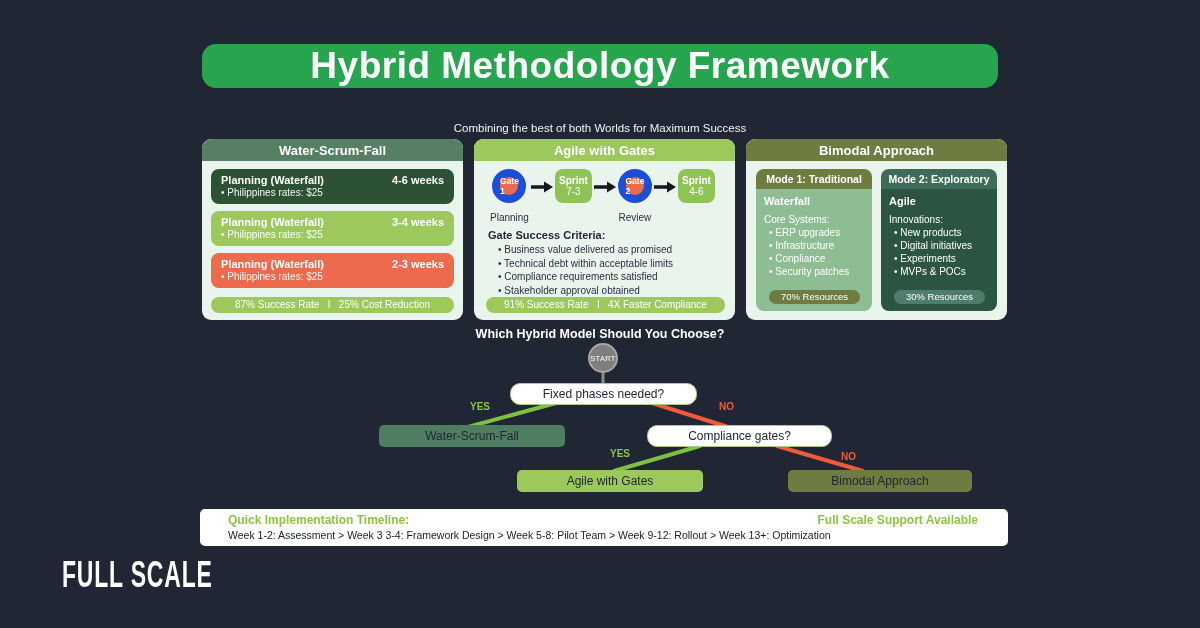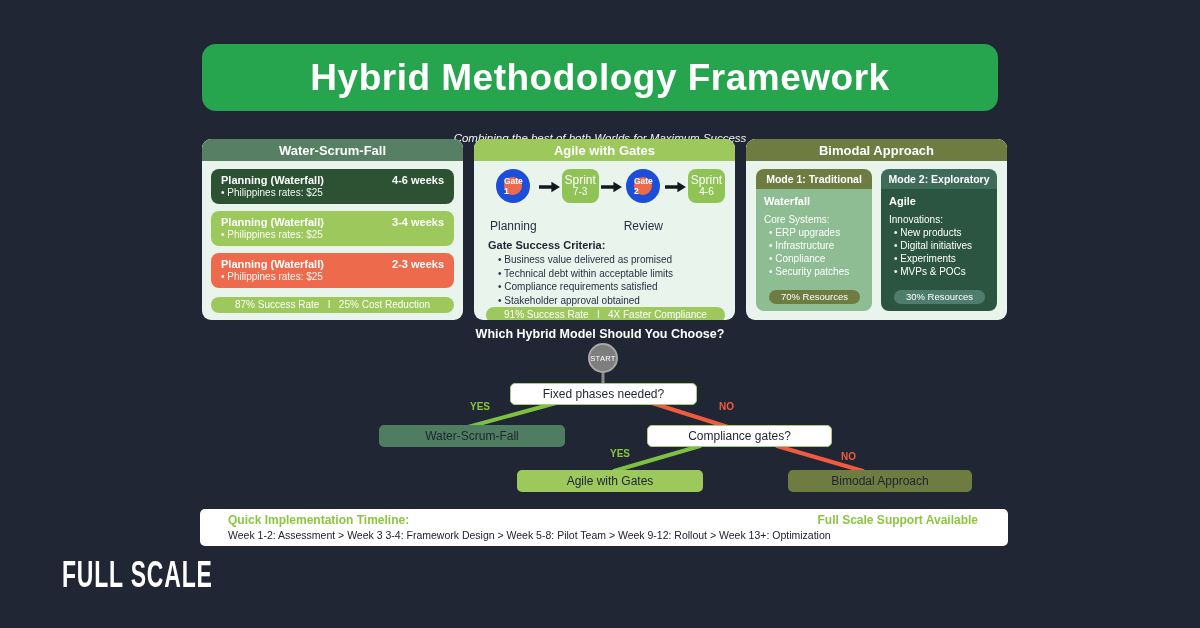--- a/index.html
+++ b/index.html
@@ -1,24 +1,24 @@
 <!DOCTYPE html>
 <html><head>
 <meta charset="utf-8">
 <style>
   html,body{margin:0;padding:0;background:#212634;}
   .canvas{position:relative;width:1200px;height:628px;background:#212634;overflow:hidden;
           font-family:"Liberation Sans",sans-serif;}
 
   
-  .banner{position:absolute;left:202px;top:44px;width:796px;height:67px;background:#26a44e;
+  .banner{position:absolute;left:202px;top:44px;width:796px;height:44px;background:#26a44e;
           border-radius:14px;display:flex;align-items:center;justify-content:center;}
   .banner h1{margin:0;color:#fff;font-size:37px;font-weight:900;letter-spacing:.5px;}
-  .subtitle{position:absolute;left:0;top:132px;width:100%;text-align:center;color:#f2f4f4;
-            font-size:11.5px;font-style:italic;}
+  .subtitle{position:absolute;left:0;top:122px;width:100%;text-align:center;color:#f2f4f4;
+            font-size:11.5px;}
 
   
   .card{position:absolute;top:139px;width:261px;height:181px;background:#e9f4ec;border-radius:9px;
         display:flex;flex-direction:column;overflow:hidden;}
   .card-hd{height:22px;flex:0 0 22px;display:flex;align-items:center;justify-content:center;
            color:#fff;font-weight:bold;font-size:13px;border-radius:9px 9px 0 0;}
   .c1{left:202px;} .c2{left:474px;} .c3{left:746px;}
   .hd1{background:#567f63;} .hd2{background:#9cc85c;} .hd3{background:#6e7c42;}
 
   
@@ -32,22 +32,22 @@
 
   
   .c2-body{padding:6px 10px 7px 12px;display:flex;flex-direction:column;flex:1;}
   .flow{display:flex;align-items:flex-start;margin:2px 0 1px 4px;}
   .flow-node{display:flex;flex-direction:column;align-items:center;}
   .gate{width:34px;height:34px;border-radius:50%;background:#ee6a4d;border:8px solid #1d4ed8;
         box-sizing:border-box;display:flex;align-items:center;justify-content:center;
         color:#fff;font-weight:bold;font-size:8.5px;}
   .sprint{width:37px;height:34px;border-radius:8px;background:#8fc356;display:flex;
           flex-direction:column;align-items:center;justify-content:center;color:#fff;line-height:11px;}
-  .sprint .l1{font-weight:normal;font-size:12px;text-align:right;} .sprint .l2{font-size:10px;}
-  .flow-sub{font-size:12px;color:#273043;margin-top:16px;}
+  .sprint .l1{font-weight:bold;font-size:10px;text-align:right;} .sprint .l2{font-size:10px;}
+  .flow-sub{font-size:10px;color:#273043;margin-top:9px;}
   .flow-arrow{margin:12px 2px 0 2px;}
   .gsc-title{font-weight:bold;font-size:11px;color:#1f2430;margin:5px 0 2px 2px;}
   .gsc-item{font-size:10px;color:#273043;line-height:13.5px;margin-left:12px;}
 
   
   .c3-body{padding:8px 10px 9px 10px;display:flex;gap:9px;flex:1;}
   .mode{flex:1;border-radius:8px;overflow:hidden;display:flex;flex-direction:column;}
   .mode-hd{padding:4px 2px;text-align:center;color:#fff;font-weight:bold;font-size:10.5px;}
   .m1-hd{background:#6e7c42;} .m2-hd{background:#3f6b5b;}
   .mode-body{flex:1;padding:6px 7px 7px 8px;color:#fff;display:flex;flex-direction:column;}
@@ -59,21 +59,21 @@
              color:#fff;font-size:9.5px;text-align:right;}
   .b-olive{background:#6e7c42;} .b-teal{background:#4e7d6e;}
 
   
   .tree-title{position:absolute;left:0;top:327px;width:100%;text-align:center;color:#fff;
               font-weight:bold;font-size:12.5px;}
   .tree-svg{position:absolute;left:0;top:0;pointer-events:none;}
   .start-circle{position:absolute;left:588px;top:343px;width:30px;height:30px;border-radius:50%;
                 background:#7e7e7e;border:2px solid #a8a8a8;box-sizing:border-box;display:flex;
                 align-items:center;justify-content:center;color:#fff;font-size:7.5px;letter-spacing:.3px;}
-  .q-box{position:absolute;height:22px;background:#fff;border:1px solid #aacb82;border-radius:5px;
+  .q-box{position:absolute;height:22px;background:#fff;border:1px solid #aacb82;border-radius:10px;
          box-sizing:border-box;display:flex;align-items:center;justify-content:center;
          font-size:12px;color:#1f2430;}
   .q1{left:510px;top:383px;width:187px;}
   .q2{left:647px;top:425px;width:185px;}
   .r-box{position:absolute;height:22px;border-radius:5px;display:flex;align-items:center;
          justify-content:center;font-size:12px;color:#1f2430;}
   .r-wsf{left:379px;top:425px;width:186px;background:#4e7d62;}
   .r-agile{left:517px;top:470px;width:186px;background:#9cc85c;}
   .r-bimodal{left:788px;top:470px;width:184px;background:#6e7c42;}
   .edge-label{position:absolute;font-weight:bold;font-size:10px;}

